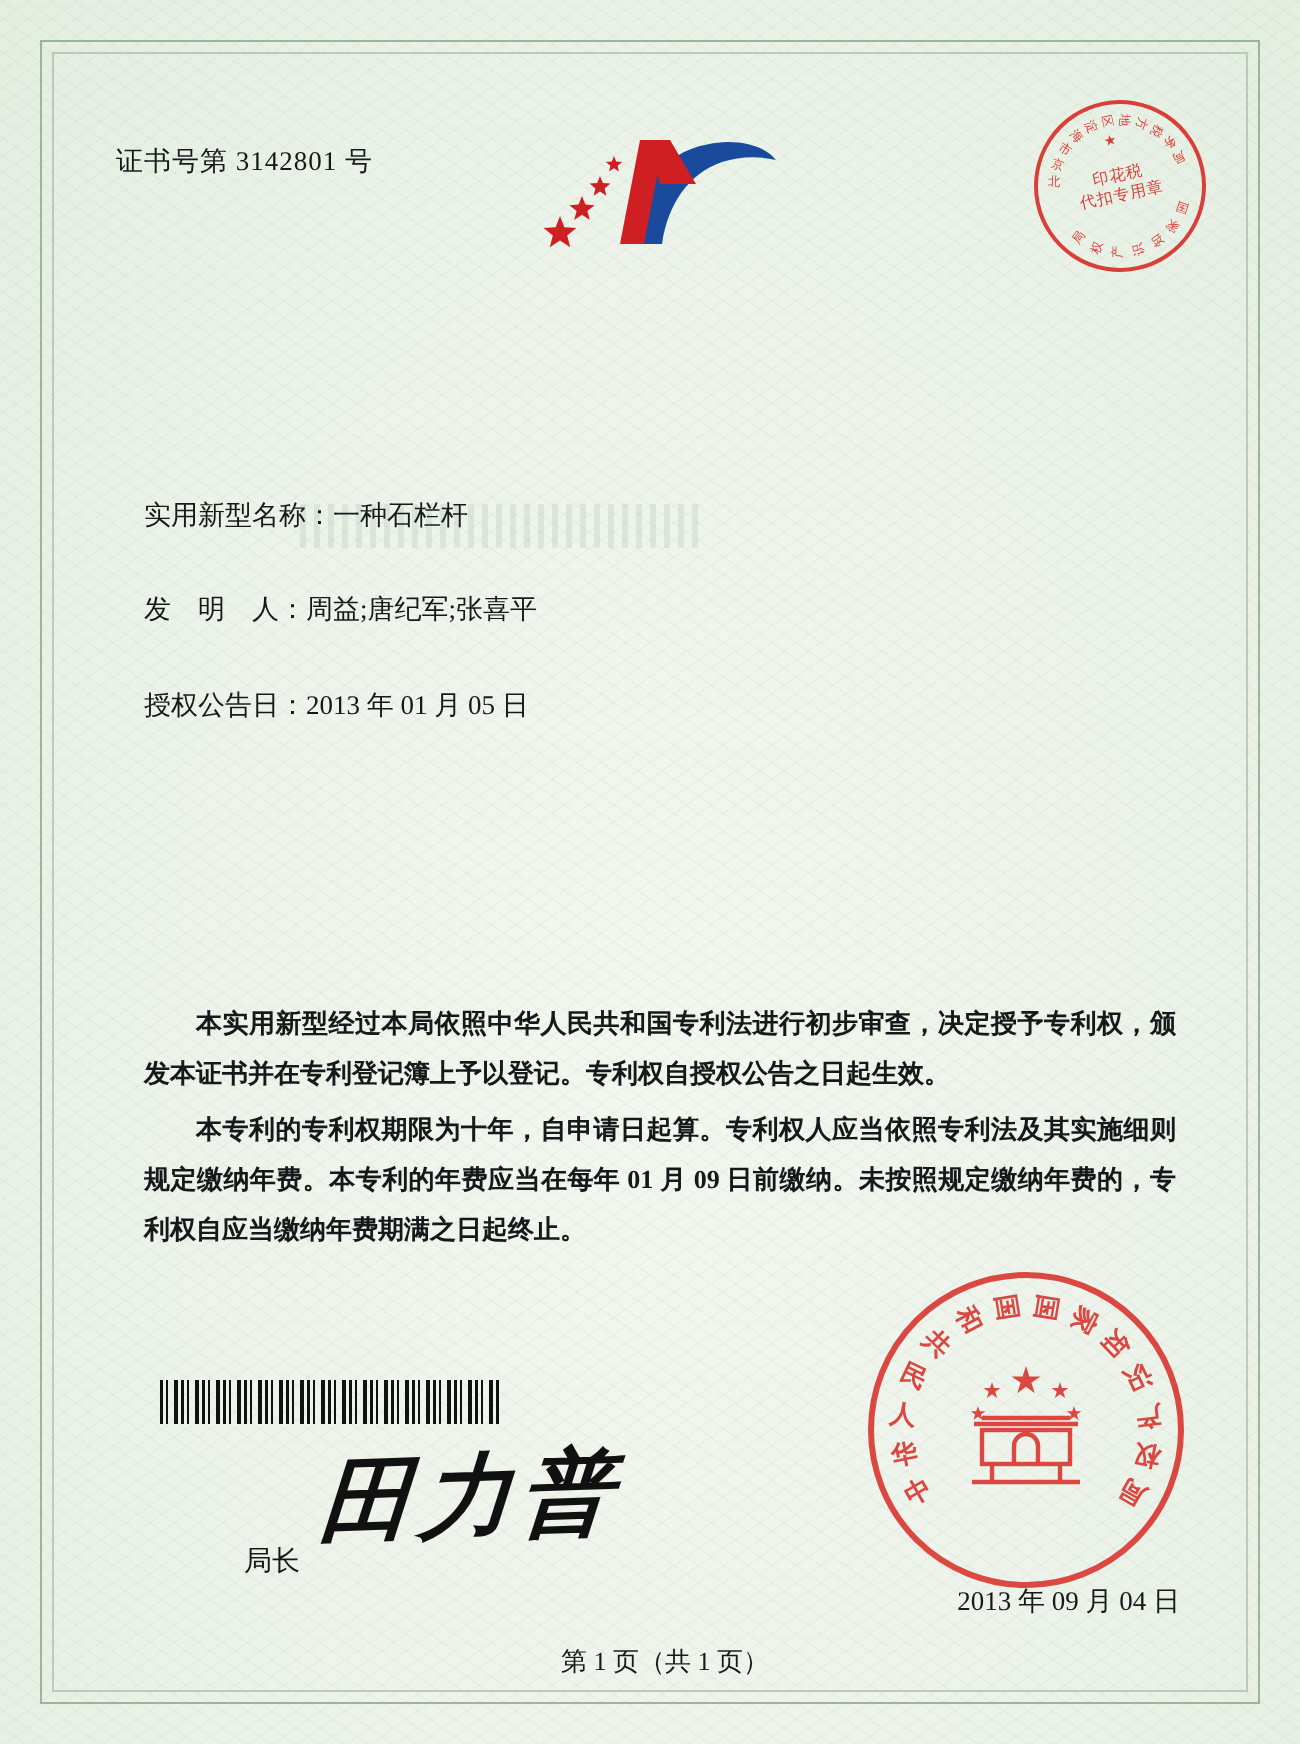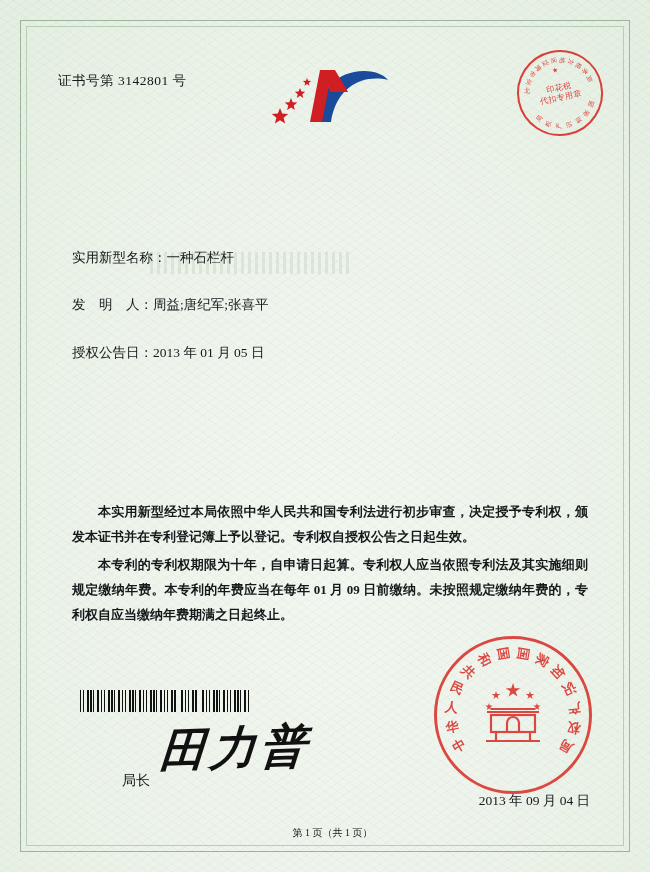--- a/index.html
+++ b/index.html
@@ -236,21 +236,21 @@
     right: 60px;
     bottom: 62px;
     font-size: 13.5px;
     color: #16181a;
   }
   .footer {
     position: absolute;
     left: 15px; right: 0;
     bottom: 32px;
     text-align: center;
-    font-size: 10px;
+    font-size: 13px;
     color: #16181a;
   }
 </style>
 </head>
 <body>
 
 <div class="certificate">
   <div class="texture"></div>
   <div class="border-outer"></div>
   <div class="border-inner"></div>

